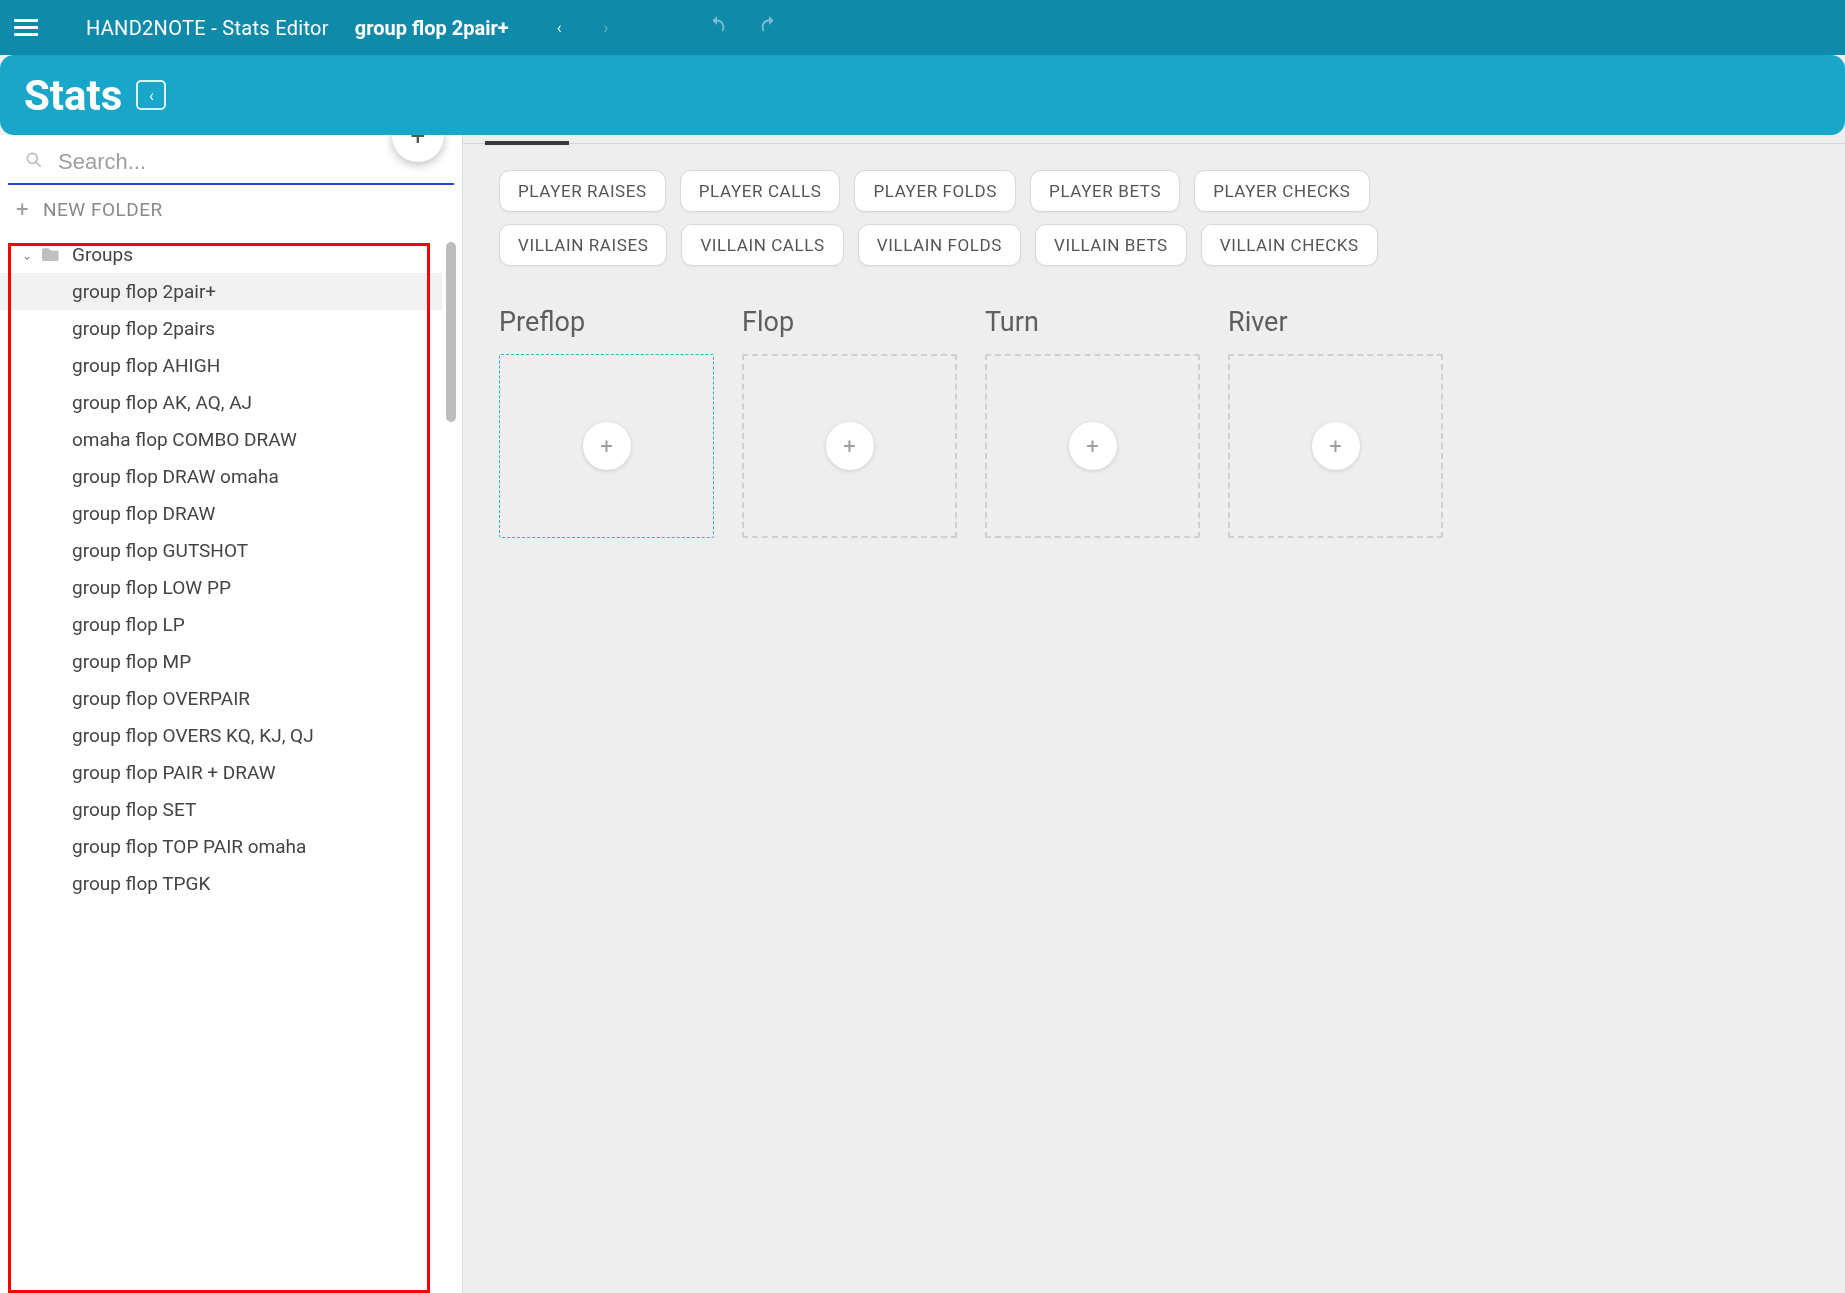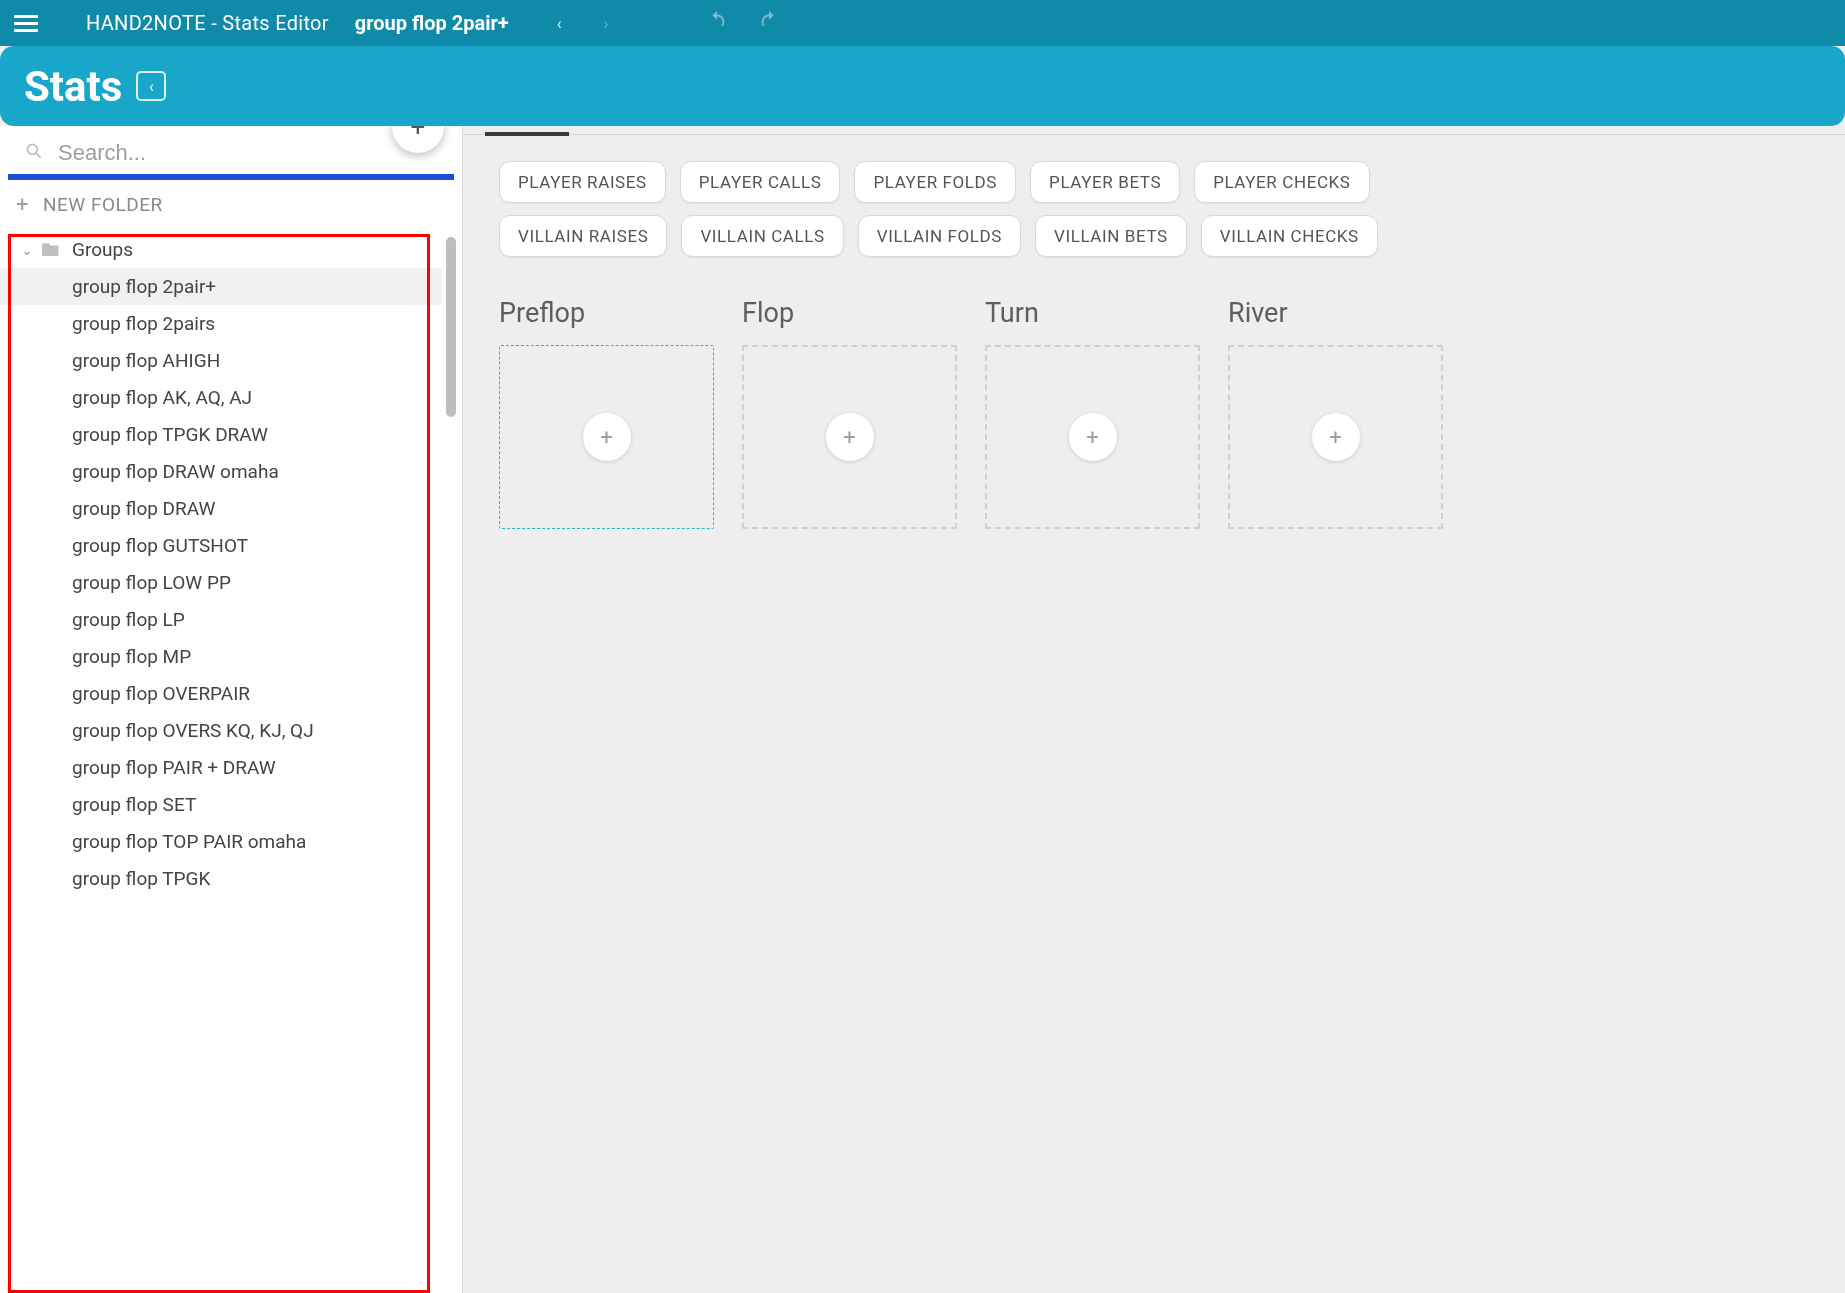--- a/index.html
+++ b/index.html
@@ -5,21 +5,21 @@
   * { box-sizing: border-box; margin: 0; padding: 0; }
   html, body { width: 100%; height: 100%; font-family: -apple-system, "Segoe UI", Roboto, Arial, sans-serif; overflow: hidden; }
   body { display: flex; flex-direction: column; background: #f0f0f0; }
 
   
   .title-bar {
     background: #0f8aa8;
     color: #ffffff;
     display: flex;
     align-items: center;
-    height: 46px;
+    height: 55px;
     padding: 0 8px;
     gap: 12px;
   }
   .hamburger {
     display: flex; flex-direction: column; gap: 4px; padding: 6px; cursor: pointer;
   }
   .hamburger span { width: 24px; height: 3px; background: #fff; border-radius: 1px; }
   .title-app { font-size: 20px; font-weight: 400; margin-left: 30px; letter-spacing: 0.3px; }
   .title-doc { font-size: 20px; font-weight: 700; margin-left: 14px; }
   .title-nav {
@@ -74,21 +74,21 @@
     position: absolute;
     left: 8px; right: 32px;
     top: 108px; bottom: 0;
     border: 3px solid #ff0000;
     pointer-events: none;
     z-index: 5;
   }
   .search-row {
     display: flex; align-items: center;
     padding: 14px 16px 8px 16px;
-    border-bottom: 6px solid #1d4ed8;
+    border-bottom: 2px solid #1d4ed8;
     margin: 0 8px;
     gap: 14px;
   }
   .search-row .mag { color: #bdbdbd; font-size: 22px; }
   .search-row input {
     border: none; outline: none; font-size: 22px;
     color: #555;
     width: 100%;
     background: transparent;
   }
@@ -304,21 +304,21 @@
           <div class="tree-item level-1">
             <span>group flop 2pairs</span>
           </div>
           <div class="tree-item level-1">
             <span>group flop AHIGH</span>
           </div>
           <div class="tree-item level-1">
             <span>group flop AK, AQ, AJ</span>
           </div>
           <div class="tree-item level-1">
-            <span>group flop TPGK DRAW</span>
+            <span>omaha flop COMBO DRAW</span>
           </div>
           <div class="tree-item level-1">
             <span>group flop DRAW omaha</span>
           </div>
           <div class="tree-item level-1">
             <span>group flop DRAW</span>
           </div>
           <div class="tree-item level-1">
             <span>group flop GUTSHOT</span>
           </div>

